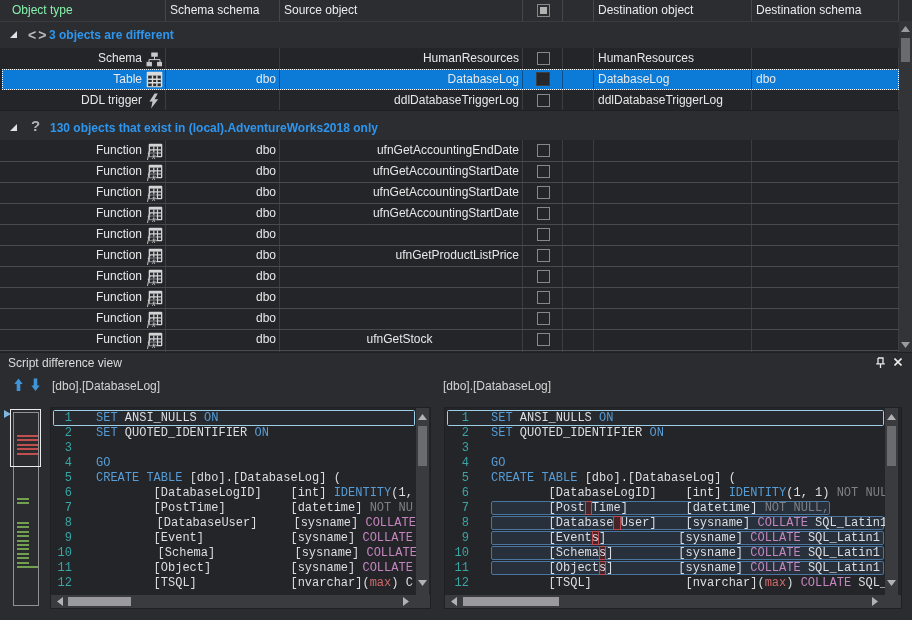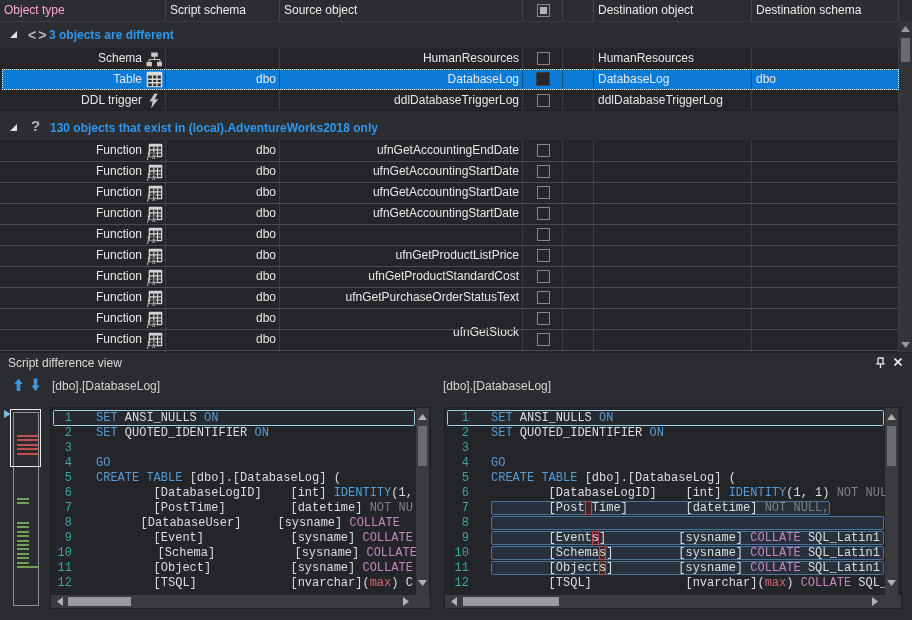--- a/index.html
+++ b/index.html
@@ -19,22 +19,22 @@
 .line{position:absolute;height:15px;font-family:"Liberation Mono",monospace;font-size:12px;line-height:15px;white-space:pre;color:#dcdee2;}
 .num{position:absolute;text-align:right;color:#39a5a5;font-family:"Liberation Mono",monospace;font-size:12px;line-height:15px;height:15px;}
 .k{color:#569cd6;} .g{color:#7f8084;} .p{color:#c586c0;} .r{color:#d16969;}
 .ins{box-shadow:inset 0 0 0 1px #bc4a50;background:#45242a;}
 .diffbox{position:absolute;height:14px;border:1px solid #49759e;border-radius:2px;background:rgba(70,115,165,0.15);}
 .curbox{position:absolute;height:16px;border:1px solid #9ecfe6;border-radius:1.5px;background:rgba(100,150,200,0.04);}
 
 </style></head><body>
 <div id="grid">
 <div class="abs" style="left:0;top:0;width:899px;height:21px;background:#2c2d31"></div>
-<div class="cell" style="left:4px;top:0;height:21px;color:#f9a8d4">Object type</div>
-<div class="cell" style="left:170px;top:0;height:21px;color:#ececec">Script schema</div>
+<div class="cell" style="left:12px;top:0;height:21px;color:#86efac">Object type</div>
+<div class="cell" style="left:170px;top:0;height:21px;color:#ececec">Schema schema</div>
 <div class="cell" style="left:284px;top:0;height:21px;color:#ececec">Source object</div>
 <div class="cell" style="left:598px;top:0;height:21px;color:#ececec">Destination object</div>
 <div class="cell" style="left:756px;top:0;height:21px;color:#ececec">Destination schema</div>
 <div class="cb" style="left:537px;top:4px"></div>
 <div class="abs" style="left:540px;top:7px;width:7px;height:7px;background:#b2b2b2"></div>
 <div class="vline" style="left:165px;top:0;height:21px"></div>
 <div class="vline" style="left:279px;top:0;height:21px"></div>
 <div class="vline" style="left:522px;top:0;height:21px"></div>
 <div class="vline" style="left:562px;top:0;height:21px"></div>
 <div class="vline" style="left:593px;top:0;height:21px"></div>
@@ -286,21 +286,20 @@
         <rect x="4" y="3.6" width="11" height="9.4" fill="#2a2b2e"></rect>
         <g stroke="#d4d4d4" stroke-width="1.2">
           <path d="M7.8 3.6 V13 M11.5 3.6 V13 M4 6.8 H15 M4 10 H15"></path>
         </g>
         <rect x="3.4" y="9" width="7.2" height="8" fill="#26272a" opacity="0.5"></rect>
         <text x="1" y="15" font-family="Liberation Serif,serif" font-style="italic" font-size="10.5" fill="#cfcfcf">f</text>
         <text x="6" y="16" font-family="Liberation Serif,serif" font-style="italic" font-size="8" fill="#cfcfcf">x</text>
       </svg>
     </div>
 <div class="cell" style="left:166px;top:266px;width:110px;text-align:right">dbo</div>
-<div class="cell" style="left:280px;top:266px;width:239px;text-align:right">ufnGetProductStandardCost</div>
 <div class="cb" style="left:537px;top:270px"></div>
 <div class="row" style="top:287px;height:21px"></div>
 <div class="vline" style="left:165px;top:287px;height:21px;background:#3c3d41"></div>
 <div class="vline" style="left:279px;top:287px;height:21px;background:#3c3d41"></div>
 <div class="vline" style="left:522px;top:287px;height:21px;background:#3c3d41"></div>
 <div class="vline" style="left:562px;top:287px;height:21px;background:#3c3d41"></div>
 <div class="vline" style="left:593px;top:287px;height:21px;background:#3c3d41"></div>
 <div class="vline" style="left:751px;top:287px;height:21px;background:#3c3d41"></div>
 <div class="vline" style="left:898px;top:287px;height:21px;background:#3c3d41"></div>
 <div class="rowline" style="top:308px"></div>
@@ -311,21 +310,20 @@
         <rect x="4" y="3.6" width="11" height="9.4" fill="#2a2b2e"></rect>
         <g stroke="#d4d4d4" stroke-width="1.2">
           <path d="M7.8 3.6 V13 M11.5 3.6 V13 M4 6.8 H15 M4 10 H15"></path>
         </g>
         <rect x="3.4" y="9" width="7.2" height="8" fill="#26272a" opacity="0.5"></rect>
         <text x="1" y="15" font-family="Liberation Serif,serif" font-style="italic" font-size="10.5" fill="#cfcfcf">f</text>
         <text x="6" y="16" font-family="Liberation Serif,serif" font-style="italic" font-size="8" fill="#cfcfcf">x</text>
       </svg>
     </div>
 <div class="cell" style="left:166px;top:287px;width:110px;text-align:right">dbo</div>
-<div class="cell" style="left:280px;top:287px;width:239px;text-align:right">ufnGetPurchaseOrderStatusText</div>
 <div class="cb" style="left:537px;top:291px"></div>
 <div class="row" style="top:308px;height:21px"></div>
 <div class="vline" style="left:165px;top:308px;height:21px;background:#3c3d41"></div>
 <div class="vline" style="left:279px;top:308px;height:21px;background:#3c3d41"></div>
 <div class="vline" style="left:522px;top:308px;height:21px;background:#3c3d41"></div>
 <div class="vline" style="left:562px;top:308px;height:21px;background:#3c3d41"></div>
 <div class="vline" style="left:593px;top:308px;height:21px;background:#3c3d41"></div>
 <div class="vline" style="left:751px;top:308px;height:21px;background:#3c3d41"></div>
 <div class="vline" style="left:898px;top:308px;height:21px;background:#3c3d41"></div>
 <div class="rowline" style="top:329px"></div>
@@ -360,21 +358,21 @@
         <rect x="4" y="3.6" width="11" height="9.4" fill="#2a2b2e"></rect>
         <g stroke="#d4d4d4" stroke-width="1.2">
           <path d="M7.8 3.6 V13 M11.5 3.6 V13 M4 6.8 H15 M4 10 H15"></path>
         </g>
         <rect x="3.4" y="9" width="7.2" height="8" fill="#26272a" opacity="0.5"></rect>
         <text x="1" y="15" font-family="Liberation Serif,serif" font-style="italic" font-size="10.5" fill="#cfcfcf">f</text>
         <text x="6" y="16" font-family="Liberation Serif,serif" font-style="italic" font-size="8" fill="#cfcfcf">x</text>
       </svg>
     </div>
 <div class="cell" style="left:166px;top:329px;width:110px;text-align:right">dbo</div>
-<div class="cell" style="left:280px;top:322px;width:239px;text-align:right">ufnGetStock</div>
+<div class="cell" style="left:280px;top:329px;width:239px;text-align:center">ufnGetStock</div>
 <div class="cb" style="left:537px;top:333px"></div>
 <div class="row" style="top:350px;height:21px"></div>
 <div class="vline" style="left:165px;top:350px;height:21px;background:#3c3d41"></div>
 <div class="vline" style="left:279px;top:350px;height:21px;background:#3c3d41"></div>
 <div class="vline" style="left:522px;top:350px;height:21px;background:#3c3d41"></div>
 <div class="vline" style="left:562px;top:350px;height:21px;background:#3c3d41"></div>
 <div class="vline" style="left:593px;top:350px;height:21px;background:#3c3d41"></div>
 <div class="vline" style="left:751px;top:350px;height:21px;background:#3c3d41"></div>
 <div class="vline" style="left:898px;top:350px;height:21px;background:#3c3d41"></div>
 
@@ -443,21 +441,21 @@
       <div class="line" style="left:45px;top:33px"></div>
       <div class="num" style="left:0;top:48px;width:21px">4</div>
       <div class="line" style="left:45px;top:48px"><span class="k">GO</span></div>
       <div class="num" style="left:0;top:63px;width:21px">5</div>
       <div class="line" style="left:45px;top:63px"><span class="k">CREATE</span> <span class="k">TABLE</span> [dbo].[DatabaseLog] (</div>
       <div class="num" style="left:0;top:78px;width:21px">6</div>
       <div class="line" style="left:45px;top:78px">        [DatabaseLogID]    [int] <span class="k">IDENTITY</span>(1,</div>
       <div class="num" style="left:0;top:93px;width:21px">7</div>
       <div class="line" style="left:45px;top:93px">        [PostTime]         [datetime] <span class="g">NOT NU</span></div>
       <div class="num" style="left:0;top:108px;width:21px">8</div>
-      <div class="line" style="left:32px;top:108px">        [DatabaseUser]     [sysname] <span class="p">COLLATE</span></div>
+      <div class="line" style="left:48px;top:108px">        [DatabaseUser]     [sysname] <span class="p">COLLATE</span></div>
       <div class="num" style="left:0;top:123px;width:21px">9</div>
       <div class="line" style="left:45px;top:123px">        [Event]            [sysname] <span class="p">COLLATE</span></div>
       <div class="num" style="left:0;top:138px;width:21px">10</div>
       <div class="line" style="left:49px;top:138px">        [Schema]           [sysname] <span class="p">COLLATE</span></div>
       <div class="num" style="left:0;top:153px;width:21px">11</div>
       <div class="line" style="left:45px;top:153px">        [Object]           [sysname] <span class="p">COLLATE</span></div>
       <div class="num" style="left:0;top:168px;width:21px">12</div>
       <div class="line" style="left:45px;top:168px">        [TSQL]             [nvarchar](<span class="r">max</span>) C</div>
       <div class="ptrack" style="left:365px;top:0;width:13px;height:187px"></div>
       <svg class="abs" style="left:367px;top:6px" width="9" height="6">
@@ -491,20 +489,21 @@
       <div class="line" style="left:46px;top:33px"></div>
       <div class="num" style="left:0;top:48px;width:24px">4</div>
       <div class="line" style="left:46px;top:48px"><span class="k">GO</span></div>
       <div class="num" style="left:0;top:63px;width:24px">5</div>
       <div class="line" style="left:46px;top:63px"><span class="k">CREATE</span> <span class="k">TABLE</span> [dbo].[DatabaseLog] (</div>
       <div class="num" style="left:0;top:78px;width:24px">6</div>
       <div class="line" style="left:46px;top:78px">        [DatabaseLogID]    [int] <span class="k">IDENTITY</span>(1, 1) <span class="g">NOT NUL</span></div>
       <div class="num" style="left:0;top:93px;width:24px">7</div>
       <div class="line" style="left:46px;top:93px">        [Post<span class="ins"> </span>Time]        [datetime] <span class="g">NOT NULL,</span></div>
       <div class="num" style="left:0;top:108px;width:24px">8</div>
+      <div class="line" style="left:46px;top:108px">        [Database<span class="ins"> </span>User]    [sysname] <span class="p">COLLATE</span> SQL_Latin1</div>
       <div class="num" style="left:0;top:123px;width:24px">9</div>
       <div class="line" style="left:46px;top:123px">        [Event<span class="ins">s</span>]          [sysname] <span class="p">COLLATE</span> SQL_Latin1</div>
       <div class="num" style="left:0;top:138px;width:24px">10</div>
       <div class="line" style="left:46px;top:138px">        [Schema<span class="ins">s</span>]         [sysname] <span class="p">COLLATE</span> SQL_Latin1</div>
       <div class="num" style="left:0;top:153px;width:24px">11</div>
       <div class="line" style="left:46px;top:153px">        [Object<span class="ins">s</span>]         [sysname] <span class="p">COLLATE</span> SQL_Latin1</div>
       <div class="num" style="left:0;top:168px;width:24px">12</div>
       <div class="line" style="left:46px;top:168px">        [TSQL]             [nvarchar](<span class="r">max</span>) <span class="p">COLLATE</span> SQL_</div>
       <div class="ptrack" style="left:440px;top:0;width:13px;height:187px"></div>
       <svg class="abs" style="left:442px;top:6px" width="9" height="6">

